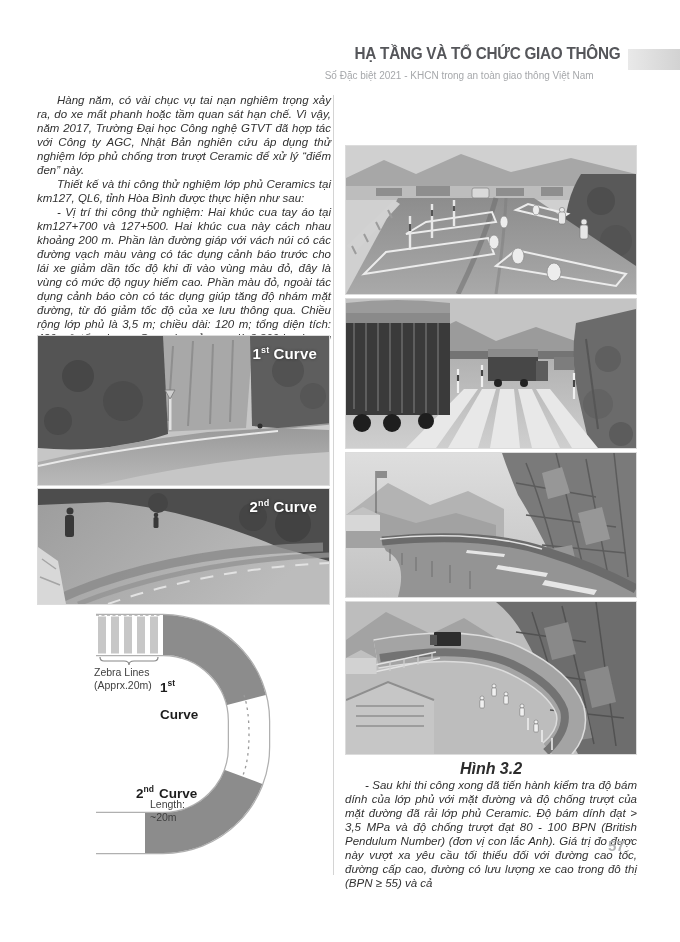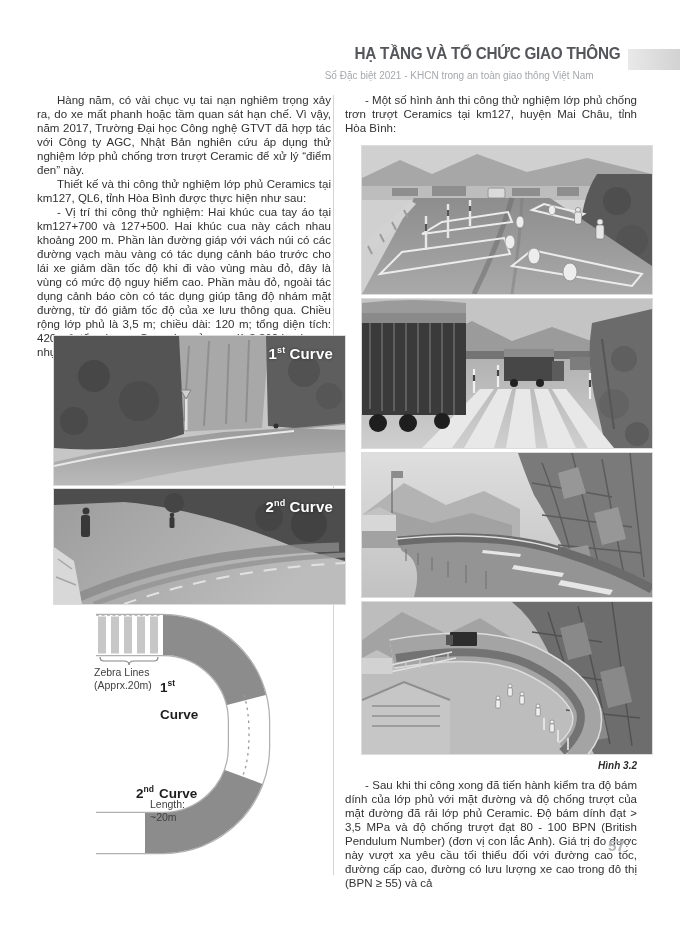--- a/index.html
+++ b/index.html
@@ -13,47 +13,47 @@
   .hdr-title{
     display:inline-block;font-size:17px;font-weight:bold;color:#55565a;
     letter-spacing:-0.3px;transform:scaleX(.9);transform-origin:right center;white-space:nowrap;
   }
   .hdr-sub{font-size:10px;color:#a6a8ab;margin-top:6px;white-space:nowrap;}
   .hdr-band{position:absolute;top:49px;right:0;width:52px;height:21px;
     background:linear-gradient(to right,#e9e9e9,#d2d2d2);}
   
   .col-divider{position:absolute;left:333px;top:95px;width:1px;height:780px;background:#d4d4d4;}
   .textblock{position:absolute;font-size:11.5px;line-height:14px;text-align:justify;color:#313131;}
-  .textblock p{margin:0;text-indent:20px;}
+  .textblock p{margin:0;text-indent:20px;font-style:italic;}
   #left-text{left:37px;top:93px;width:294px;}
   #right-intro{left:345px;top:93px;width:292px;}
   #right-closing{left:345px;top:778px;width:292px;}
   
-  .photo{position:absolute;overflow:hidden;border:1px solid #dcdcdc;box-sizing:border-box;background:#bbb;margin-left:16px;}
+  .photo{position:absolute;overflow:hidden;border:1px solid #dcdcdc;box-sizing:border-box;background:#bbb;}
   .photo svg{display:block;}
   #photo-l1{left:37px;top:335px;width:293px;height:151px;}
   #photo-l2{left:37px;top:488px;width:293px;height:117px;}
   #photo-r1{left:345px;top:145px;width:292px;height:150px;}
   #photo-r2{left:345px;top:298px;width:292px;height:151px;}
   #photo-r3{left:345px;top:452px;width:292px;height:146px;}
   #photo-r4{left:345px;top:601px;width:292px;height:154px;}
   .photo-label{
     position:absolute;top:9px;right:12px;color:#fff;font-weight:bold;font-size:15px;
     text-shadow:0 0 3px rgba(0,0,0,.55);letter-spacing:.2px;
   }
   .photo-label sup{font-size:9px;}
   .photo-label .lw{margin-left:4px;}
   
   #figure1{position:absolute;left:38px;top:610px;width:292px;height:248px;}
   .diag-label{position:absolute;font-size:10.5px;color:#3f3f3f;line-height:13px;}
   .diag-curve{position:absolute;font-size:13.5px;font-weight:bold;color:#1d1d1d;line-height:27px;}
   .diag-curve sup{font-size:8.5px;}
   .diag-curve .lw{margin-left:5px;}
   .caption{
-    position:absolute;text-align:right;font-size:10px;font-weight:bold;font-style:italic;color:#2c2c2c;
+    position:absolute;text-align:center;font-size:16px;font-weight:bold;font-style:italic;color:#2c2c2c;
   }
   #fig1-caption{left:37px;top:858px;width:293px;}
   #fig2-caption{left:345px;top:760px;width:292px;}
   .page-num{position:absolute;left:608px;top:837px;font-size:15px;color:#b4b6b8;font-weight:bold;}
 </style>
 </head>
 <body>
 
 <div class="page">
 
@@ -64,23 +64,20 @@
   </div>
 
   <div class="col-divider"></div>
 
   <div id="left-text" class="textblock">
     <p>Hàng năm, có vài chục vụ tai nạn nghiêm trọng xảy ra, do xe mất phanh hoặc tầm quan sát hạn chế. Vì vậy, năm 2017, Trường Đại học Công nghệ GTVT đã hợp tác với Công ty AGC, Nhật Bản nghiên cứu áp dụng thử nghiệm lớp phủ chống trơn trượt Ceramic để xử lý “điểm đen” này.</p>
     <p>Thiết kế và thi công thử nghiệm lớp phủ Ceramics tại km127, QL6, tỉnh Hòa Bình được thực hiện như sau:</p>
     <p>- Vị trí thi công thử nghiệm: Hai khúc cua tay áo tại km127+700 và 127+500. Hai khúc cua này cách nhau khoảng 200 m. Phần làn đường giáp với vách núi có các đường vạch màu vàng có tác dụng cảnh báo trước cho lái xe giảm dần tốc độ khi đi vào vùng màu đỏ, đây là vùng có mức độ nguy hiểm cao. Phần màu đỏ, ngoài tác dụng cảnh báo còn có tác dụng giúp tăng độ nhám mặt đường, từ đó giảm tốc độ của xe lưu thông qua. Chiều rộng lớp phủ là 3,5 m; chiều dài: 120 m; tổng diện tích: 420 m²; tổng lượng Ceramics sử sụng là 3.360 kg; lượng nhựa sử dụng là: 1.200 kg [3].</p>
   </div>
 
-  <div id="right-intro" class="textblock">
-    <p>- Một số hình ảnh thi công thử nghiệm lớp phủ chống trơn trượt Ceramics tại km127, huyện Mai Châu, tỉnh Hòa Bình:</p>
-  </div>
 
   <div id="photo-l1" class="photo">
     <svg width="291" height="149" viewBox="0 0 291 149">
       <defs>
           <linearGradient id="L1r" x1="0" y1="0" x2="0" y2="1">
             <stop offset="0" stop-color="#9a9a9a"></stop>
             <stop offset="1" stop-color="#b9b9b9"></stop>
           </linearGradient>
         </defs>
       <rect width="291" height="149" fill="#c6c6c6"></rect>

